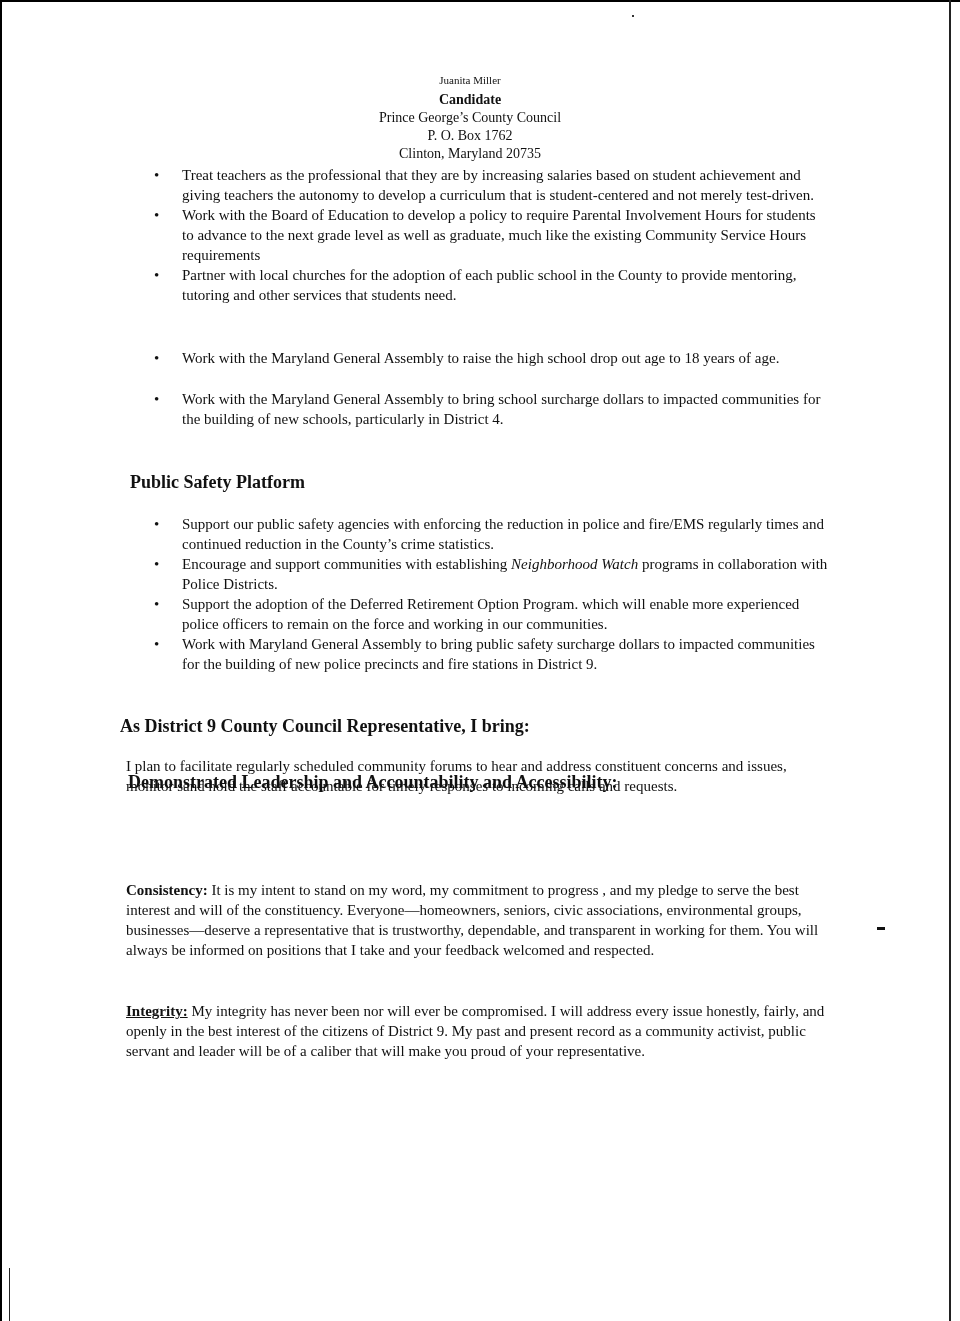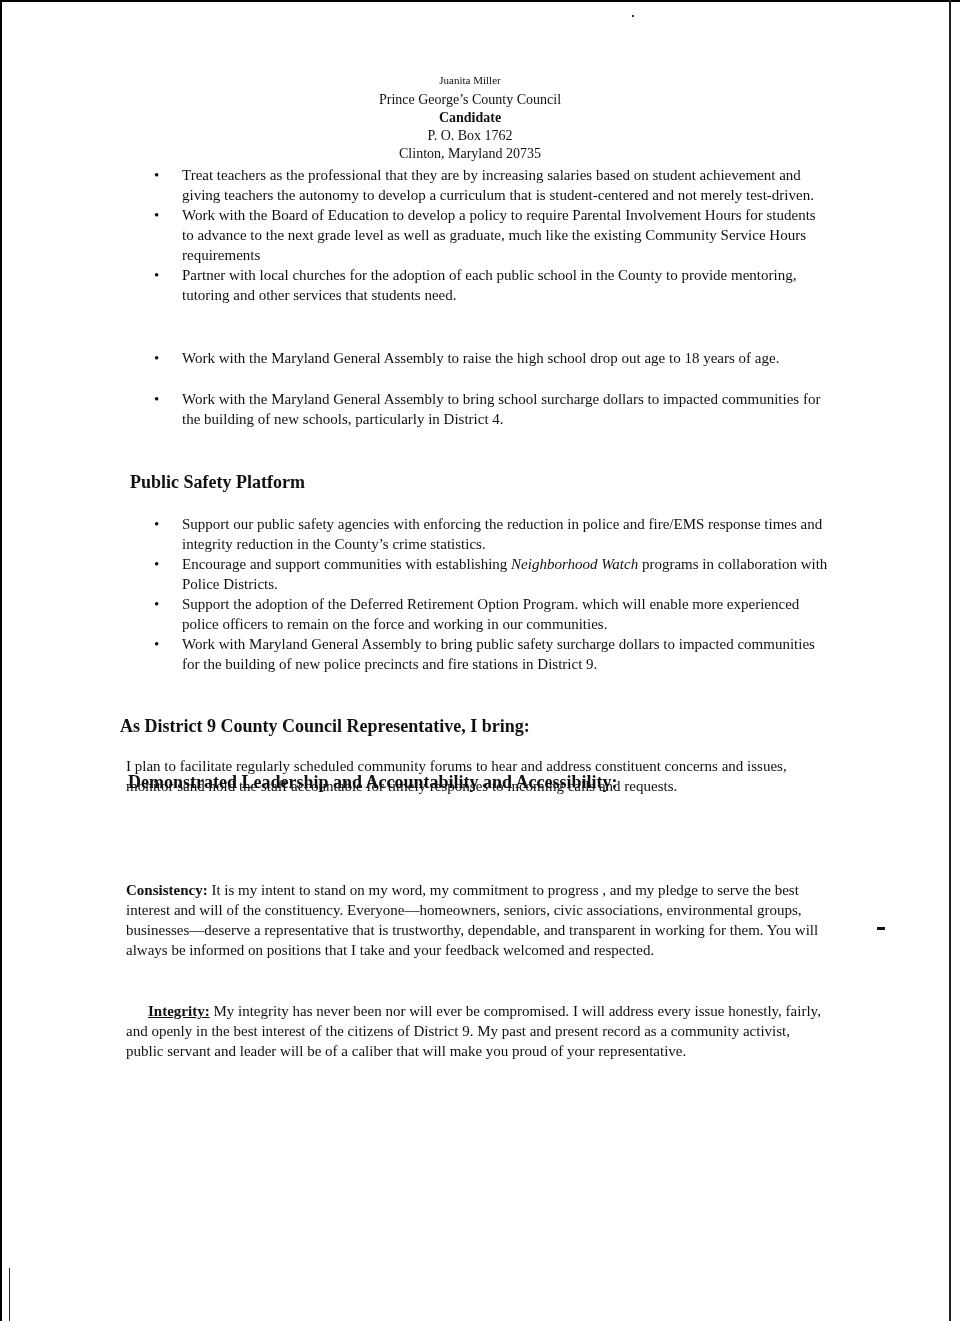--- a/index.html
+++ b/index.html
@@ -20,56 +20,56 @@
     .header .line { font-size: 14px; line-height: 18px; }
     .header .bold { font-weight: bold; }
 
     ul.bullets { list-style: none; margin: 0; padding: 0; position: absolute; left: 148px; width: 680px; }
     ul.bullets li { position: relative; padding-left: 34px; font-size: 15px; line-height: 20px; }
     ul.bullets li .dot { position: absolute; left: 6px; top: 0; font-size: 15px; }
 
     .heading { position: absolute; font-weight: bold; font-size: 18px; line-height: 20px; }
     .para { position: absolute; left: 126px; width: 700px; font-size: 15px; line-height: 20px; }
     .para .lead { font-weight: bold; }
-    .para .lead.u { text-decoration: underline; margin-left: 22px; }
+    .para .lead.u { text-decoration: underline; }
     i { font-style: italic; }
   </style>
 </head>
 <body>
 
 <div class="scan-border-top"></div>
 <div class="scan-border-left"></div>
 <div class="scan-border-right"></div>
 <div class="scan-mark-bottom"></div>
 <div class="scan-dot"></div>
 <div class="scan-dash"></div>
 
 <div class="header">
   <div class="name">Juanita Miller</div>
+  <div class="line bold">Candidate</div>
   <div class="line">Prince George’s County Council</div>
-  <div class="line bold">Candidate</div>
   <div class="line">P. O. Box 1762</div>
   <div class="line">Clinton, Maryland 20735</div>
 </div>
 
 <ul class="bullets" style="top:165px;">
   <li><span class="dot">•</span><span>Treat teachers as the professional that they are by increasing salaries based on student achievement and giving teachers the autonomy to develop a curriculum that is student-centered and not merely test-driven.</span></li>
   <li><span class="dot">•</span><span>Work with the Board of Education to develop a policy to require Parental Involvement Hours for students to advance to the next grade level as well as graduate, much like the existing Community Service Hours requirements</span></li>
   <li><span class="dot">•</span><span>Partner with local churches for the adoption of each public school in the County to provide mentoring, tutoring and other services that students need.</span></li>
 </ul>
 
 <ul class="bullets" style="top:348px;">
   <li style="margin-bottom:21px;"><span class="dot">•</span><span>Work with the Maryland General Assembly to raise the high school drop out age to 18 years of age.</span></li>
   <li><span class="dot">•</span><span>Work with the Maryland General Assembly to bring school surcharge dollars to impacted communities for the building of new schools, particularly in District 4.</span></li>
 </ul>
 
 <div class="heading" style="left:130px; top:472px;">Public Safety Platform</div>
 
 <ul class="bullets" style="top:514px;">
-  <li><span class="dot">•</span><span>Support our public safety agencies with enforcing the reduction in police and fire/EMS response times and integrity reduction in the County’s crime statistics.</span></li>
+  <li><span class="dot">•</span><span>Support our public safety agencies with enforcing the reduction in police and fire/EMS regularly times and continued reduction in the County’s crime statistics.</span></li>
   <li><span class="dot">•</span><span>Encourage and support communities with establishing </span><i>Neighborhood Watch</i><span> programs in collaboration with Police Districts.</span></li>
   <li><span class="dot">•</span><span>Support the adoption of the Deferred Retirement Option Program. which will enable more experienced police officers to remain on the force and working in our communities.</span></li>
   <li><span class="dot">•</span><span>Work with Maryland General Assembly to bring public safety surcharge dollars to impacted communities for the building of new police precincts and fire stations in District 9.</span></li>
 </ul>
 
 <div class="heading" style="left:120px; top:716px;">As District 9 County Council Representative, I bring:</div>
 <div class="heading" style="left:128px; top:772px;">Demonstrated Leadership and Accountability and Accessibility:</div>
 
 <div class="para" style="top:756px;">
   <span>I plan to facilitate regularly scheduled community forums to hear and address constituent concerns and issues, monitor sand hold the staff accountable  for timely responses to incoming calls and requests.</span>

